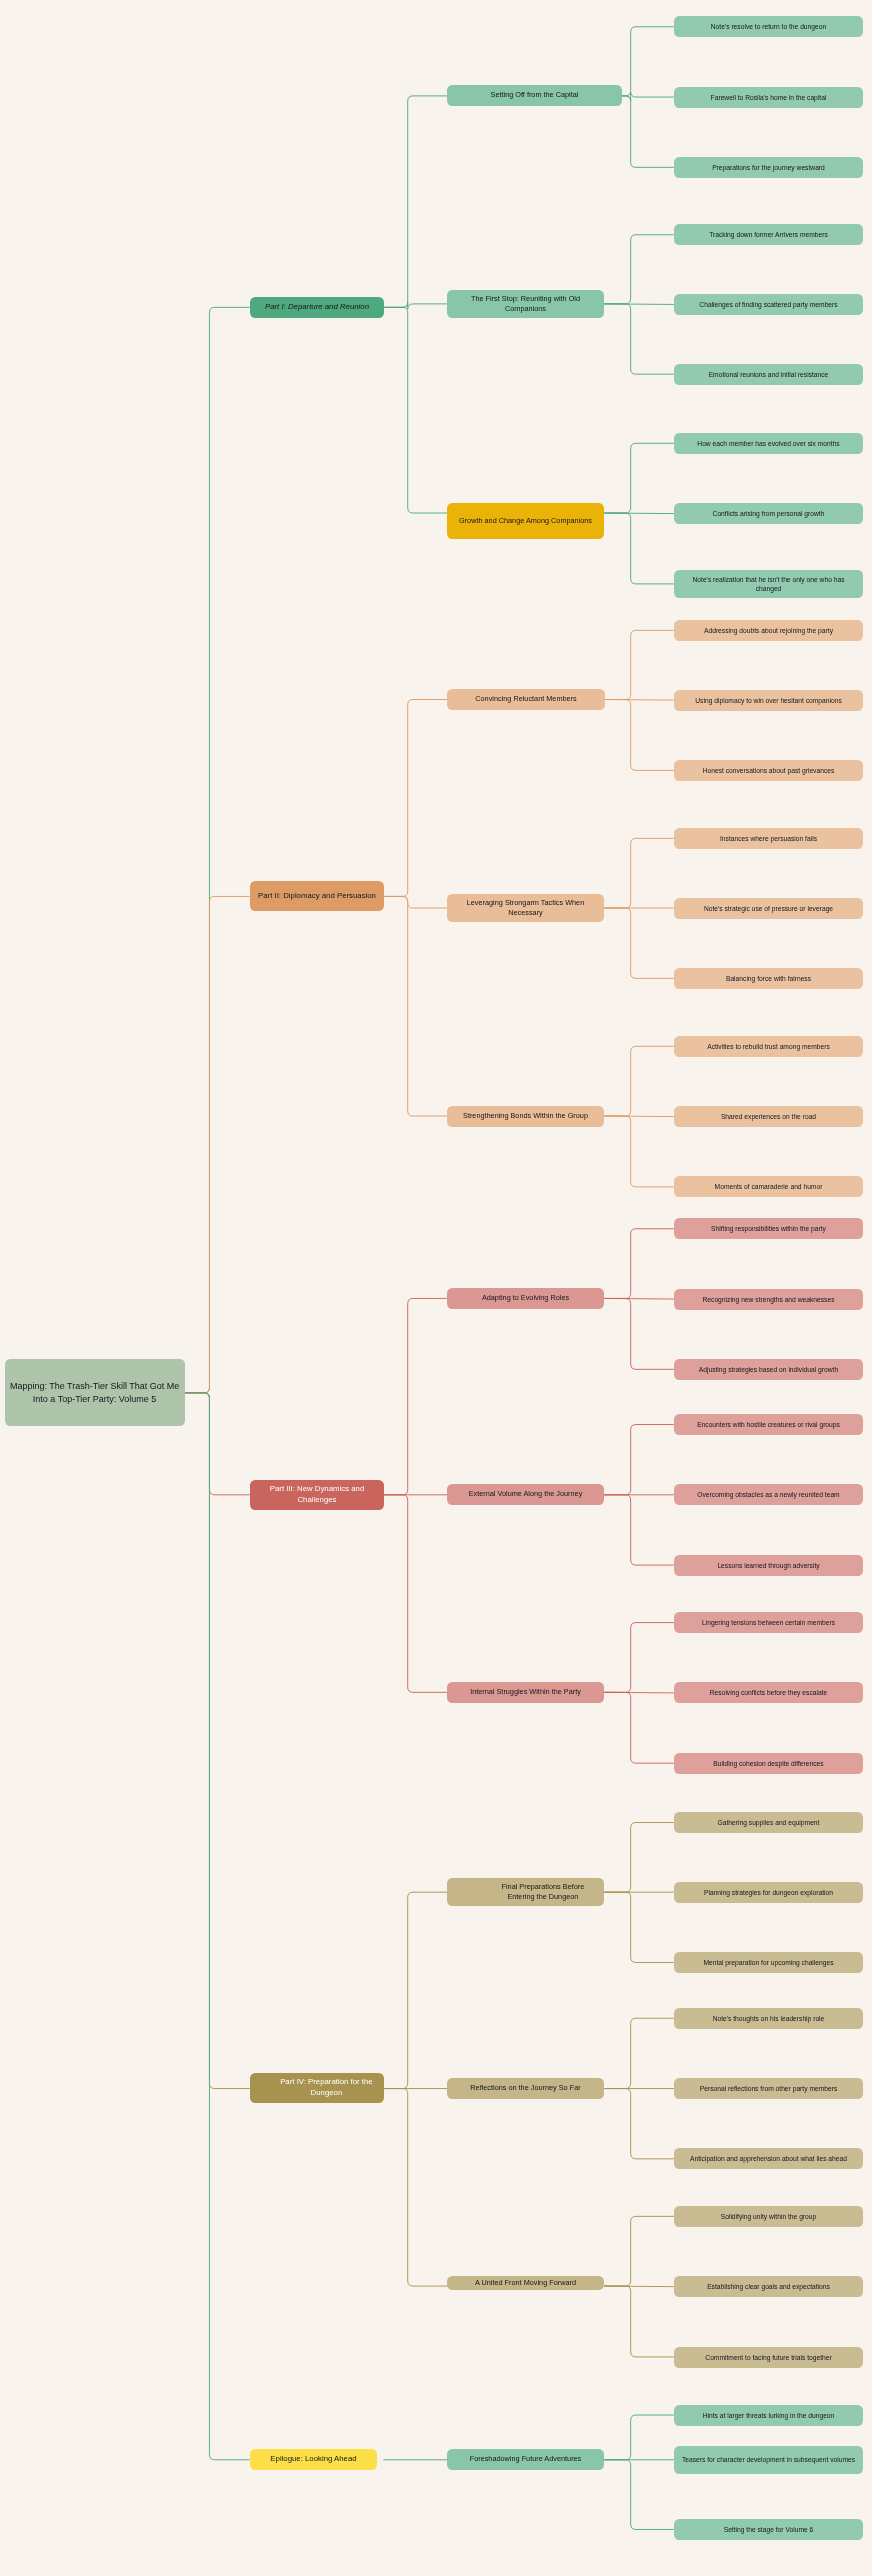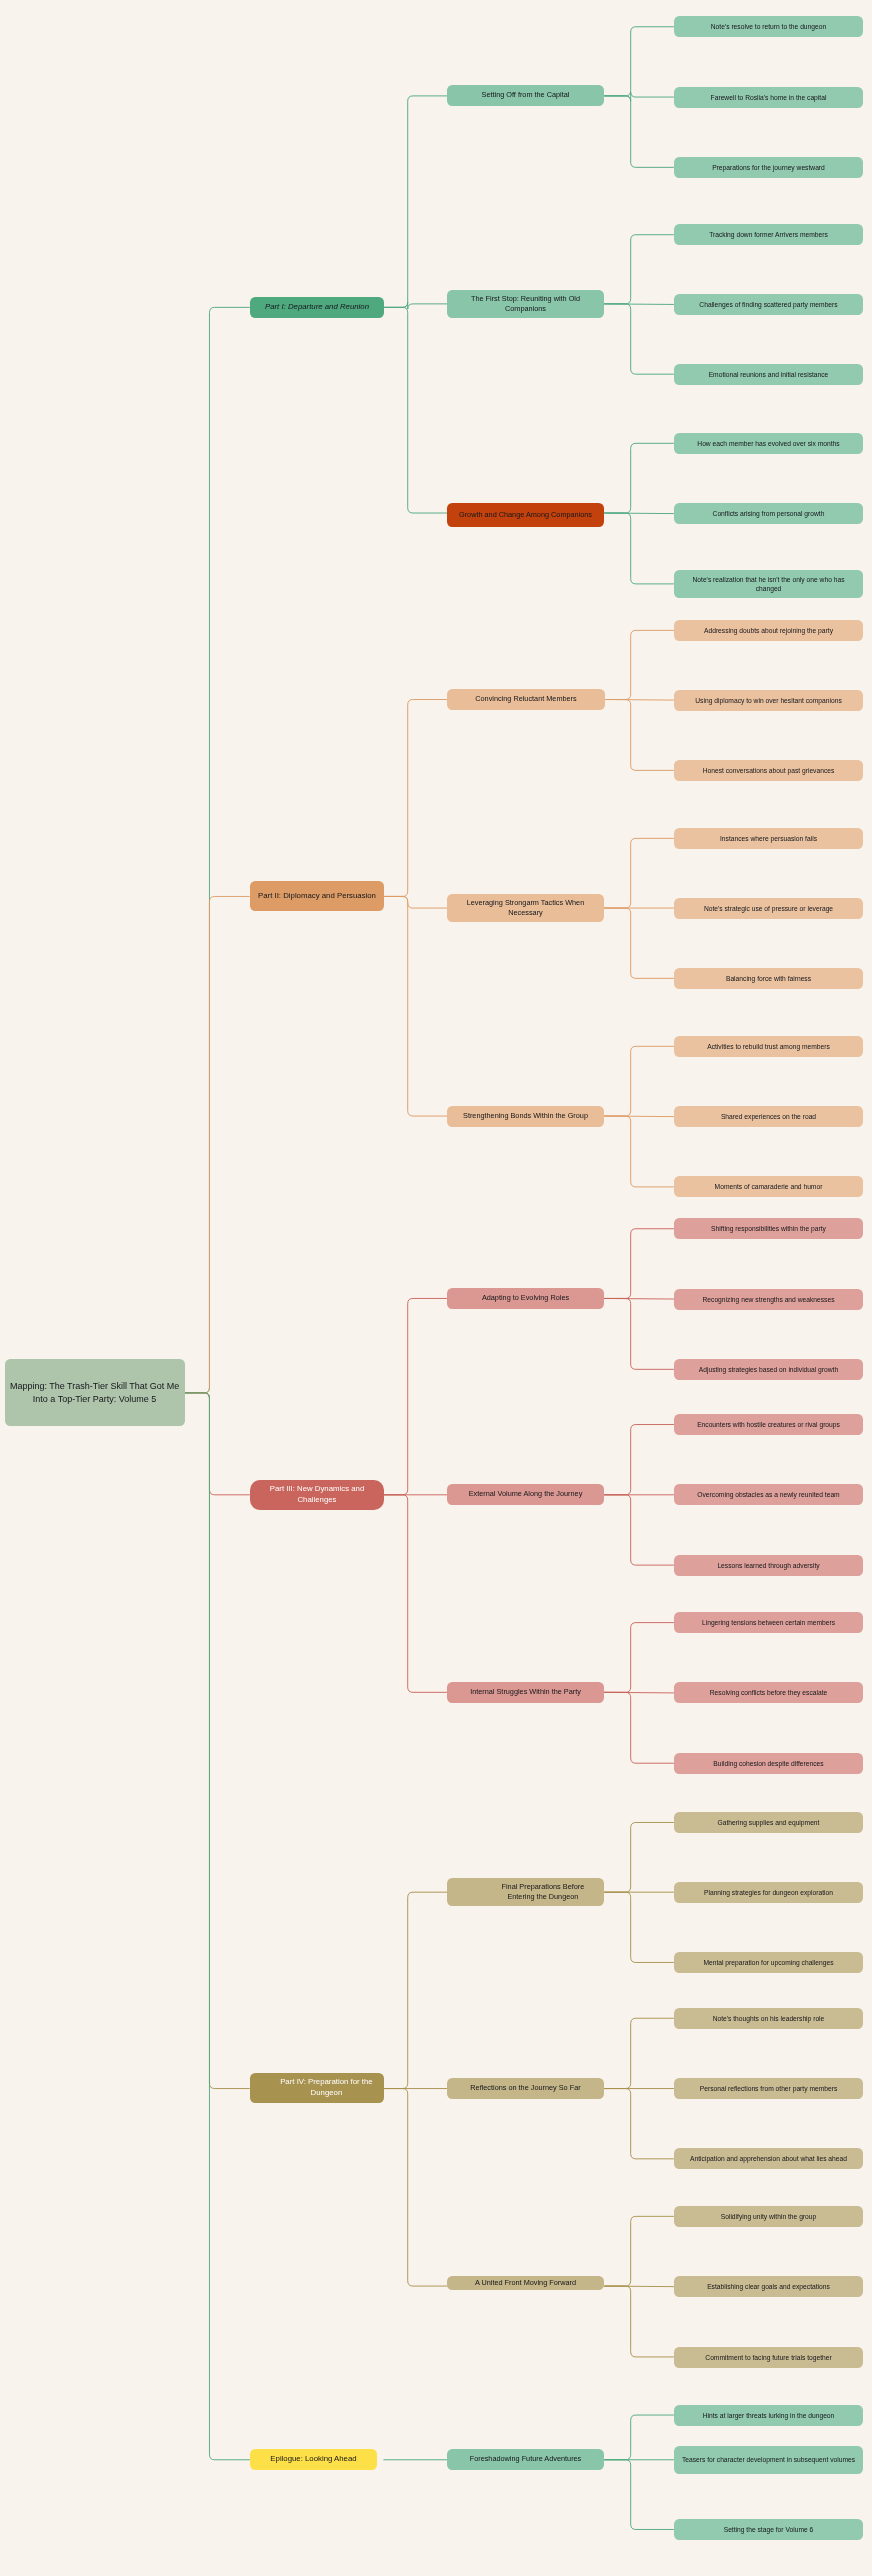--- a/index.html
+++ b/index.html
@@ -92,46 +92,46 @@
       <path d="M 1040 3935 L 1076.6 3935 Q 1085.6 3935 1085.6 3944 L 1085.6 4048 Q 1085.6 4057 1094.6 4057 L 1160 4057" fill="none" stroke="#A8924F" stroke-width="1.6"></path>
       <path d="M 318 2397.5 L 351.56 2397.5 Q 360.56 2397.5 360.56 2406.5 L 360.56 4225 Q 360.56 4234 369.56 4234 L 430 4234" fill="none" stroke="#4FA97F" stroke-width="1.6"></path>
       <path d="M 660 4234 L 770 4234" fill="none" stroke="#4FA97F" stroke-width="1.6"></path>
       <path d="M 1040 4234 L 1076.6 4234 Q 1085.6 4234 1085.6 4225 L 1085.6 4166 Q 1085.6 4157 1094.6 4157 L 1160 4157" fill="none" stroke="#4FA97F" stroke-width="1.6"></path>
       <path d="M 1040 4234 L 1160 4234" fill="none" stroke="#4FA97F" stroke-width="1.6"></path>
       <path d="M 1040 4234 L 1076.6 4234 Q 1085.6 4234 1085.6 4243 L 1085.6 4345 Q 1085.6 4354 1094.6 4354 L 1160 4354" fill="none" stroke="#4FA97F" stroke-width="1.6"></path>
     </svg>
   <div id="nodes">
       <div class="node root" style="left: 4.6px; top: 1359px; width: 180px; height: 67px; background: rgb(174, 197, 172);">Mapping: The Trash-Tier Skill That Got Me Into a Top-Tier Party: Volume 5</div>
       <div class="node lvl1" style="left: 250px; top: 297px; width: 134px; height: 21px; background: rgb(79, 169, 127); font-style: italic;">Part I: Departure and Reunion</div>
-      <div class="node lvl2" style="left: 447px; top: 85px; width: 157px; height: 21px; background: rgb(137, 197, 169); text-align: right;">Setting Off from the Capital</div>
+      <div class="node lvl2" style="left: 447px; top: 85px; width: 175px; height: 21px; background: rgb(137, 197, 169); text-align: right;">Setting Off from the Capital</div>
       <div class="node lvl3" style="left: 674px; top: 16.3px; width: 189px; height: 21px; background: rgb(146, 202, 176);">Note's resolve to return to the dungeon</div>
       <div class="node lvl3" style="left: 674px; top: 87px; width: 189px; height: 21px; background: rgb(146, 202, 176);">Farewell to Roslia's home in the capital</div>
       <div class="node lvl3" style="left: 674px; top: 157px; width: 189px; height: 21px; background: rgb(146, 202, 176);">Preparations for the journey westward</div>
       <div class="node lvl2" style="left: 447px; top: 290px; width: 157px; height: 28px; background: rgb(137, 197, 169);">The First Stop: Reuniting with Old Companions</div>
       <div class="node lvl3" style="left: 674px; top: 224px; width: 189px; height: 21px; background: rgb(146, 202, 176);">Tracking down former Arrivers members</div>
       <div class="node lvl3" style="left: 674px; top: 294px; width: 189px; height: 21px; background: rgb(146, 202, 176);">Challenges of finding scattered party members</div>
       <div class="node lvl3" style="left: 674px; top: 364px; width: 189px; height: 21px; background: rgb(146, 202, 176);">Emotional reunions and initial resistance</div>
-      <div class="node lvl2" style="left: 447px; top: 503px; width: 157px; height: 24px; background: #c2410c;">Growth and Change Among Companions</div>
+      <div class="node lvl2" style="left: 447px; top: 503px; width: 157px; height: 36px; background: #eab308;">Growth and Change Among Companions</div>
       <div class="node lvl3" style="left: 674px; top: 433px; width: 189px; height: 21px; background: rgb(146, 202, 176);">How each member has evolved over six months</div>
       <div class="node lvl3" style="left: 674px; top: 503px; width: 189px; height: 21px; background: rgb(146, 202, 176);">Conflicts arising from personal growth</div>
       <div class="node lvl3" style="left: 674px; top: 570px; width: 189px; height: 28px; background: rgb(146, 202, 176);">Note's realization that he isn't the only one who has changed</div>
       <div class="node lvl1" style="left: 250px; top: 881px; width: 134px; height: 30px; background: rgb(221, 156, 102);">Part II: Diplomacy and Persuasion</div>
       <div class="node lvl2" style="left: 447px; top: 689px; width: 158px; height: 21px; background: rgb(232, 189, 152);">Convincing Reluctant Members</div>
       <div class="node lvl3" style="left: 674px; top: 620px; width: 189px; height: 21px; background: rgb(234, 194, 160);">Addressing doubts about rejoining the party</div>
       <div class="node lvl3" style="left: 674px; top: 690px; width: 189px; height: 21px; background: rgb(234, 194, 160);">Using diplomacy to win over hesitant companions</div>
       <div class="node lvl3" style="left: 674px; top: 760px; width: 189px; height: 21px; background: rgb(234, 194, 160);">Honest conversations about past grievances</div>
       <div class="node lvl2" style="left: 447px; top: 894px; width: 157px; height: 28px; background: rgb(232, 189, 152);">Leveraging Strongarm Tactics When Necessary</div>
       <div class="node lvl3" style="left: 674px; top: 828px; width: 189px; height: 21px; background: rgb(234, 194, 160);">Instances where persuasion fails</div>
       <div class="node lvl3" style="left: 674px; top: 898px; width: 189px; height: 21px; background: rgb(234, 194, 160);">Note's strategic use of pressure or leverage</div>
       <div class="node lvl3" style="left: 674px; top: 968px; width: 189px; height: 21px; background: rgb(234, 194, 160);">Balancing force with fairness</div>
       <div class="node lvl2" style="left: 447px; top: 1106px; width: 157px; height: 21px; background: rgb(232, 189, 152);">Strengthening Bonds Within the Group</div>
       <div class="node lvl3" style="left: 674px; top: 1036px; width: 189px; height: 21px; background: rgb(234, 194, 160);">Activities to rebuild trust among members</div>
       <div class="node lvl3" style="left: 674px; top: 1106px; width: 189px; height: 21px; background: rgb(234, 194, 160);">Shared experiences on the road</div>
       <div class="node lvl3" style="left: 674px; top: 1176px; width: 189px; height: 21px; background: rgb(234, 194, 160);">Moments of camaraderie and humor</div>
-      <div class="node lvl1 white-text" style="left: 250px; top: 1480px; width: 134px; height: 30px; background: rgb(201, 101, 92); border-radius: 10px;">Part III: New Dynamics and Challenges</div>
+      <div class="node lvl1 white-text" style="left: 250px; top: 1480px; width: 134px; height: 30px; background: rgb(201, 101, 92);">Part III: New Dynamics and Challenges</div>
       <div class="node lvl2" style="left: 447px; top: 1288px; width: 157px; height: 21px; background: rgb(219, 152, 146);">Adapting to Evolving Roles</div>
       <div class="node lvl3" style="left: 674px; top: 1218px; width: 189px; height: 21px; background: rgb(222, 160, 154);">Shifting responsibilities within the party</div>
       <div class="node lvl3" style="left: 674px; top: 1289px; width: 189px; height: 21px; background: rgb(222, 160, 154);">Recognizing new strengths and weaknesses</div>
       <div class="node lvl3" style="left: 674px; top: 1359px; width: 189px; height: 21px; background: rgb(222, 160, 154);">Adjusting strategies based on individual growth</div>
       <div class="node lvl2" style="left: 447px; top: 1484px; width: 157px; height: 21px; background: rgb(219, 152, 146);">External Volume Along the Journey</div>
       <div class="node lvl3" style="left: 674px; top: 1414px; width: 189px; height: 21px; background: rgb(222, 160, 154);">Encounters with hostile creatures or rival groups</div>
       <div class="node lvl3" style="left: 674px; top: 1484px; width: 189px; height: 21px; background: rgb(222, 160, 154);">Overcoming obstacles as a newly reunited team</div>
       <div class="node lvl3" style="left: 674px; top: 1555px; width: 189px; height: 21px; background: rgb(222, 160, 154);">Lessons learned through adversity</div>
       <div class="node lvl2" style="left: 447px; top: 1682px; width: 157px; height: 21px; background: rgb(219, 152, 146);">Internal Struggles Within the Party</div>
       <div class="node lvl3" style="left: 674px; top: 1612px; width: 189px; height: 21px; background: rgb(222, 160, 154);">Lingering tensions between certain members</div>

